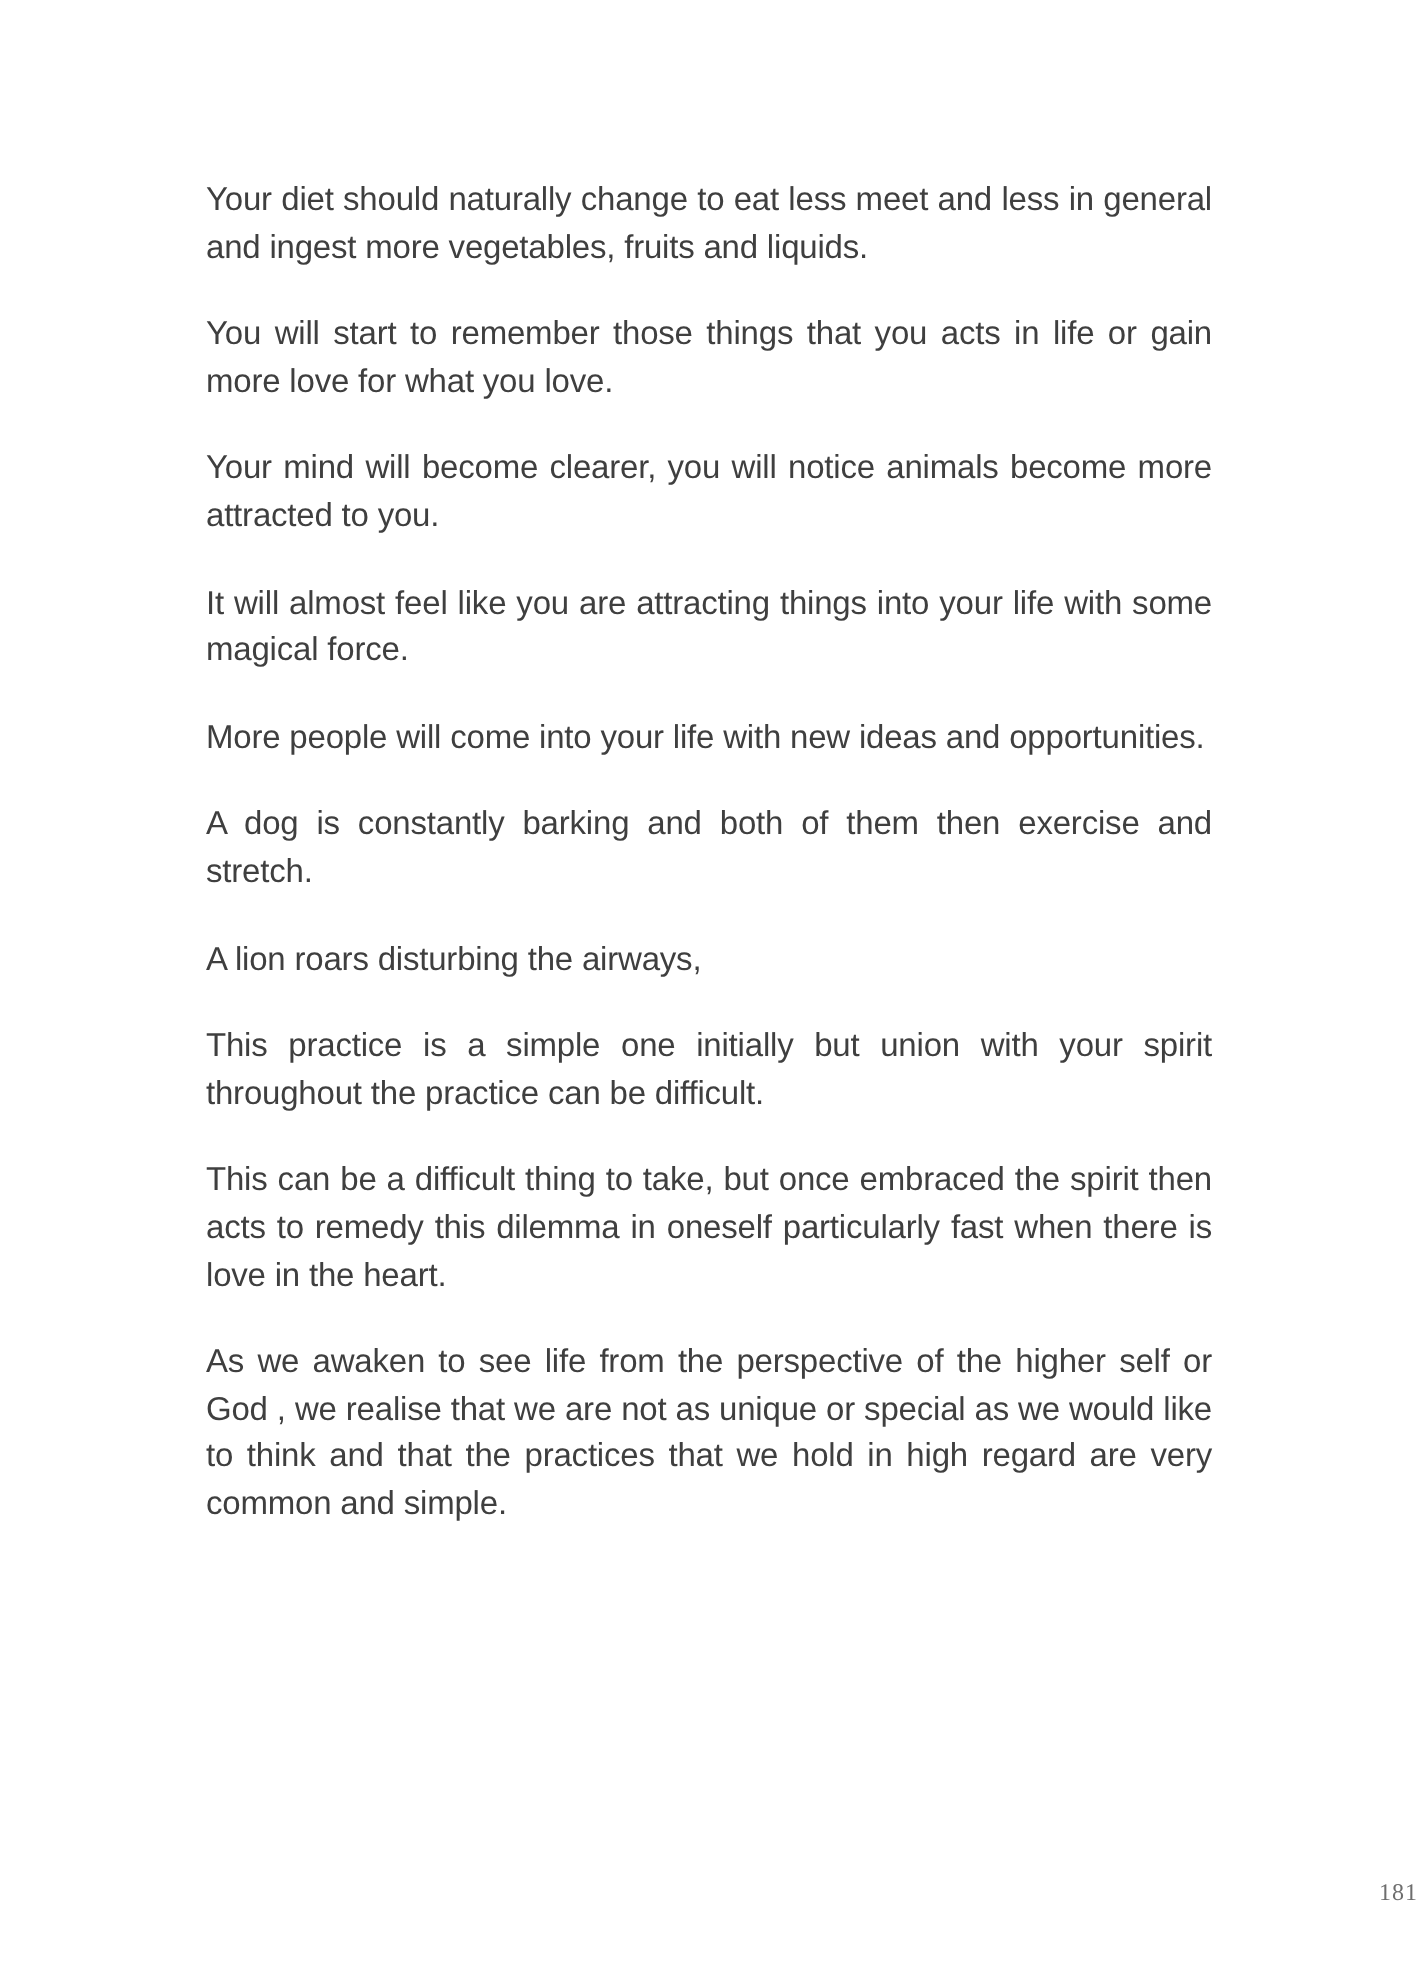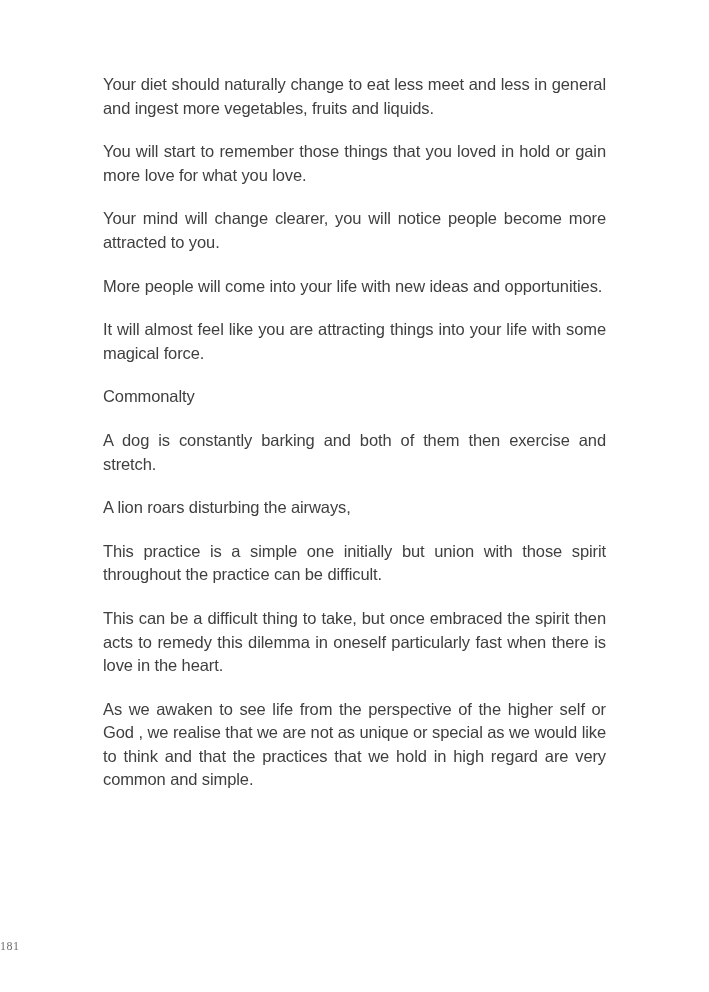--- a/index.html
+++ b/index.html
@@ -15,51 +15,50 @@
     overflow: hidden;
     font-family: "Liberation Sans", sans-serif;
   }
   .content {
     position: absolute;
     left: 103px;
     top: 73px;
     width: 503px;
   }
   .content p {
-    margin: 0 0 20px 0;
+    margin: 16px 0 20px 0;
     font-size: 16.5px;
     line-height: 23.6px;
     color: #3f3f3f;
     text-align: justify;
     text-justify: inter-word;
     letter-spacing: -0.1px;
   }
   .page-number {
     position: absolute;
     left: 0;
     right: 0;
     bottom: 38px;
-    text-align: left;
+    text-align: right;
     font-family: "Liberation Serif", serif;
     font-size: 12px;
     color: #6e6e6e;
     letter-spacing: 0.5px;
   }
 </style>
 </head>
 <body>
 
 <div class="page">
   <div class="content">
     <p>Your diet should naturally change to eat less meet and less in general and ingest more vegetables, fruits and liquids.</p>
-    <p>You will start to remember those things that you loved in hold or gain more love for what you love.</p>
-    <p>Your mind will change clearer, you will notice people become more attracted to you.</p>
+    <p>You will start to remember those things that you acts in life or gain more love for what you love.</p>
+    <p>Your mind will become clearer, you will notice animals become more attracted to you.</p>
+    <p>It will almost feel like you are attracting things into your life with some magical force.</p>
     <p>More people will come into your life with new ideas and opportunities.</p>
-    <p>It will almost feel like you are attracting things into your life with some magical force.</p>
-    <p>Commonalty</p>
     <p>A dog is constantly barking and both of them then exercise and stretch.</p>
     <p>A lion roars disturbing the airways,</p>
-    <p>This practice is a simple one initially but union with those spirit throughout the practice can be difficult.</p>
+    <p>This practice is a simple one initially but union with your spirit throughout the practice can be difficult.</p>
     <p>This can be a difficult thing to take, but once embraced the spirit then acts to remedy this dilemma in oneself particularly fast when there is love in the heart.</p>
     <p>As we awaken to see life from the perspective of the higher self or God , we realise that we are not as unique or special as we would like to think and that the practices that we hold in high regard are very common and simple.</p>
   </div>
   <div class="page-number">181</div>
 </div>
 
 </body></html>

